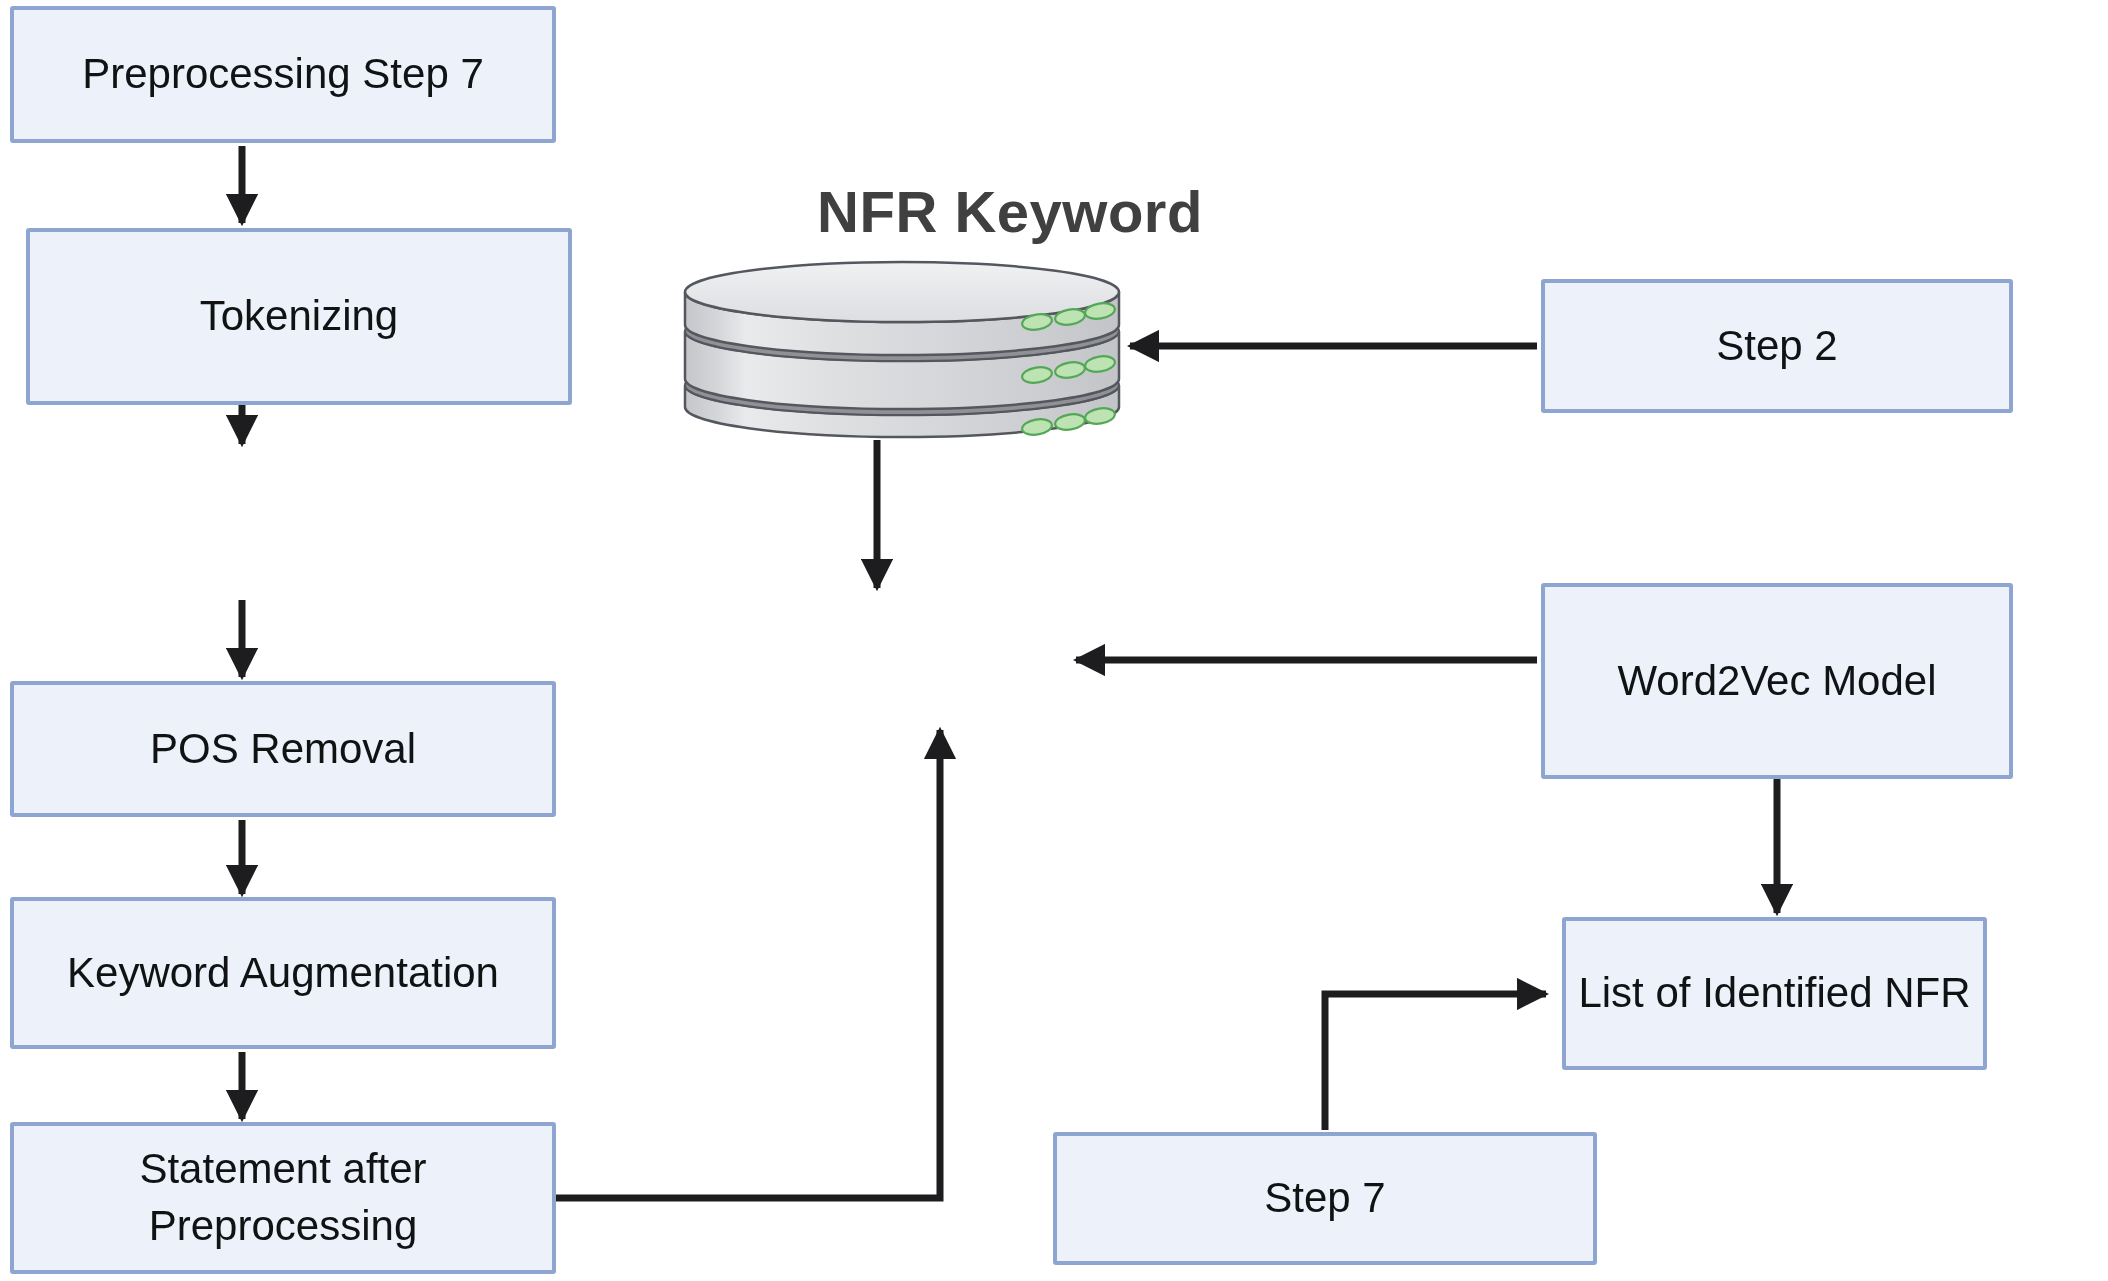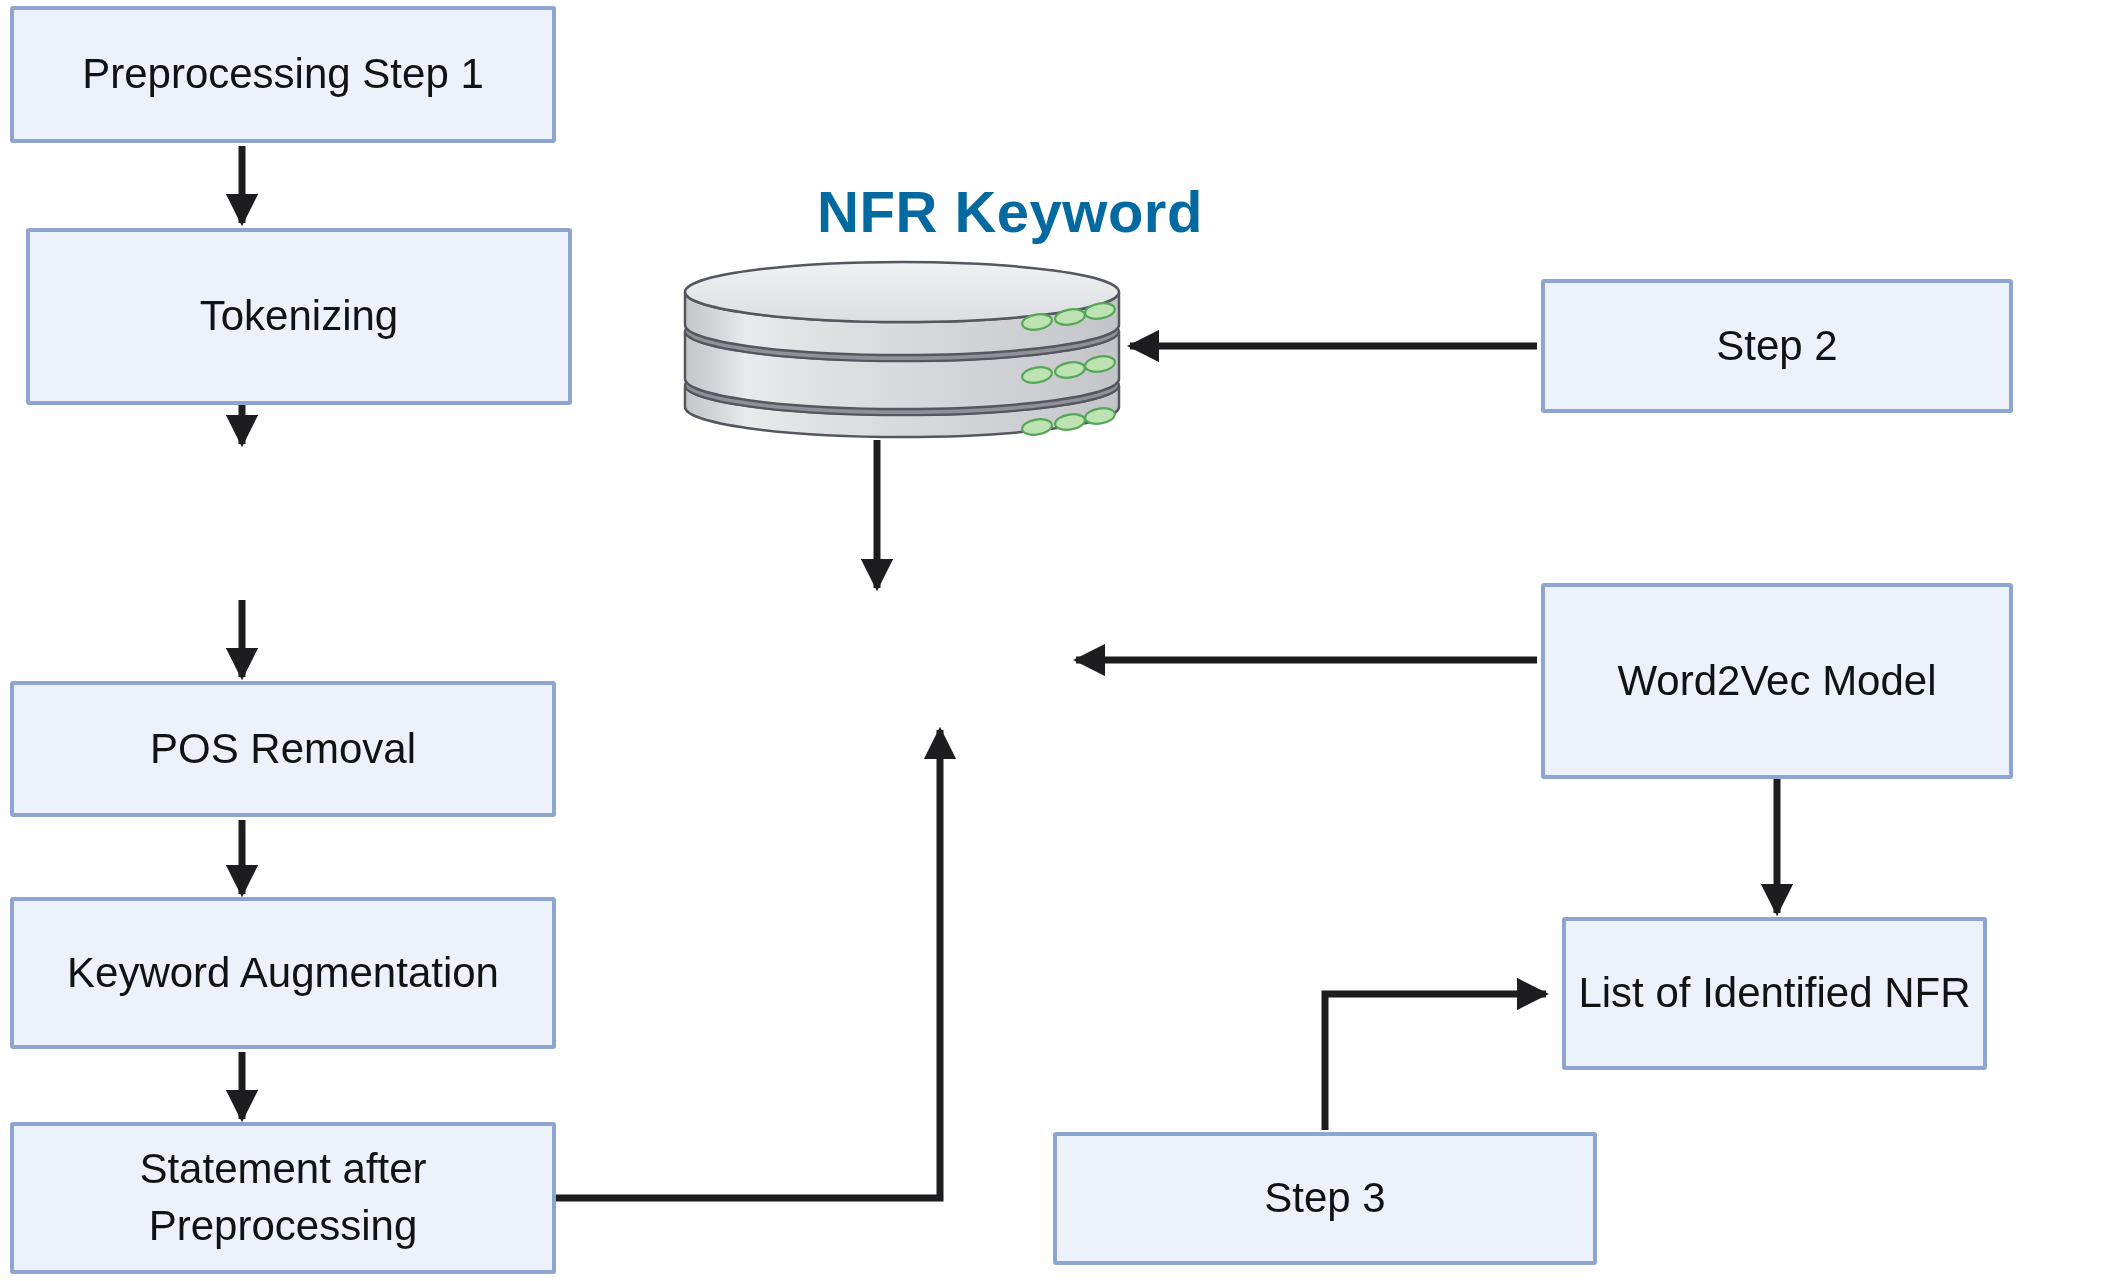--- a/index.html
+++ b/index.html
@@ -20,21 +20,21 @@
     display:flex;align-items:center;justify-content:center;
     font-size:42px;color:#111214;
     text-align:center;
     white-space:nowrap;
     line-height:1.35;
   }
   .node.wrap{white-space:normal;padding:16px 55px;}
   .diagram-title{
     position:absolute;
     display:flex;align-items:flex-start;justify-content:center;
-    font-size:58px;font-weight:600;color:#0369a1;
+    font-size:58px;font-weight:600;color:#404040;
     letter-spacing:0.5px;
   }
 </style>
 </head>
 <body>
 
 <div id="canvas">
 
   <svg id="edge-layer" width="2108" height="1281" viewBox="0 0 2108 1281" aria-hidden="true">
     <defs>
@@ -98,33 +98,33 @@
         <ellipse cx="1100" cy="364" rx="15" ry="7.5" transform="rotate(-9 1100 364)"></ellipse>
         <ellipse cx="1037" cy="427" rx="15" ry="7.5" transform="rotate(-9 1037 427)"></ellipse>
         <ellipse cx="1070" cy="422" rx="15" ry="7.5" transform="rotate(-9 1070 422)"></ellipse>
         <ellipse cx="1100" cy="416" rx="15" ry="7.5" transform="rotate(-9 1100 416)"></ellipse>
       </g>
     </g>
   </svg>
 
   <div class="diagram-title" style="left:710px;top:178px;width:600px;">NFR Keyword</div>
 
-  <div class="node" style="left:10px;top:6px;width:546px;height:137px;">Preprocessing Step 1</div>
+  <div class="node" style="left:10px;top:6px;width:546px;height:137px;">Preprocessing Step 7</div>
 
   <div class="node" style="left:26px;top:228px;width:546px;height:177px;">Tokenizing</div>
 
 
   <div class="node" style="left:10px;top:681px;width:546px;height:136px;">POS Removal</div>
 
   <div class="node" style="left:10px;top:897px;width:546px;height:152px;">Keyword Augmentation</div>
 
   <div class="node wrap" style="left:10px;top:1122px;width:546px;height:152px;">Statement after Preprocessing</div>
 
 
   <div class="node" style="left:1541px;top:279px;width:472px;height:134px;">Step 2</div>
 
   <div class="node" style="left:1541px;top:583px;width:472px;height:196px;">Word2Vec Model</div>
 
   <div class="node" style="left:1562px;top:917px;width:425px;height:153px;">List of Identified NFR</div>
 
-  <div class="node" style="left:1053px;top:1132px;width:544px;height:133px;">Step 3</div>
+  <div class="node" style="left:1053px;top:1132px;width:544px;height:133px;">Step 7</div>
 
 </div>
 
 </body></html>

